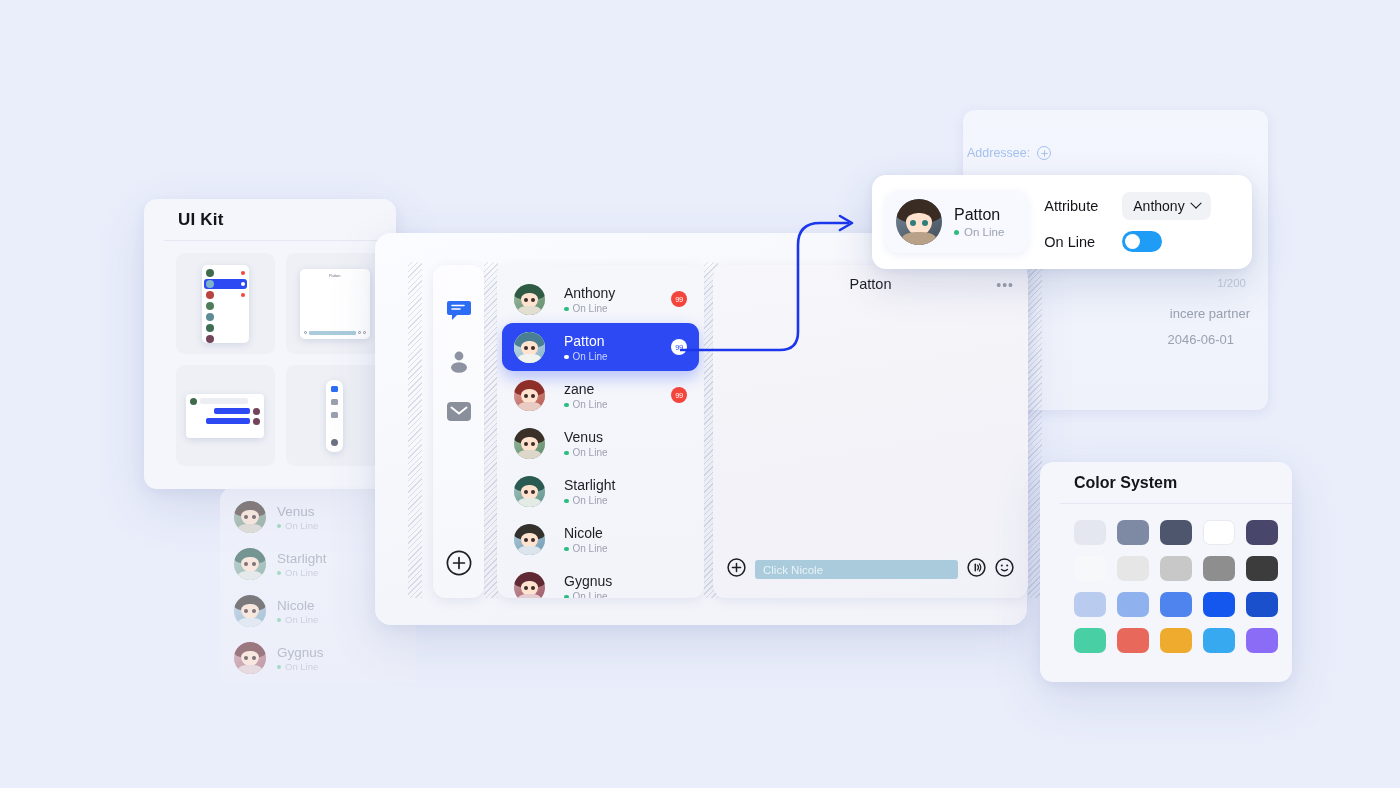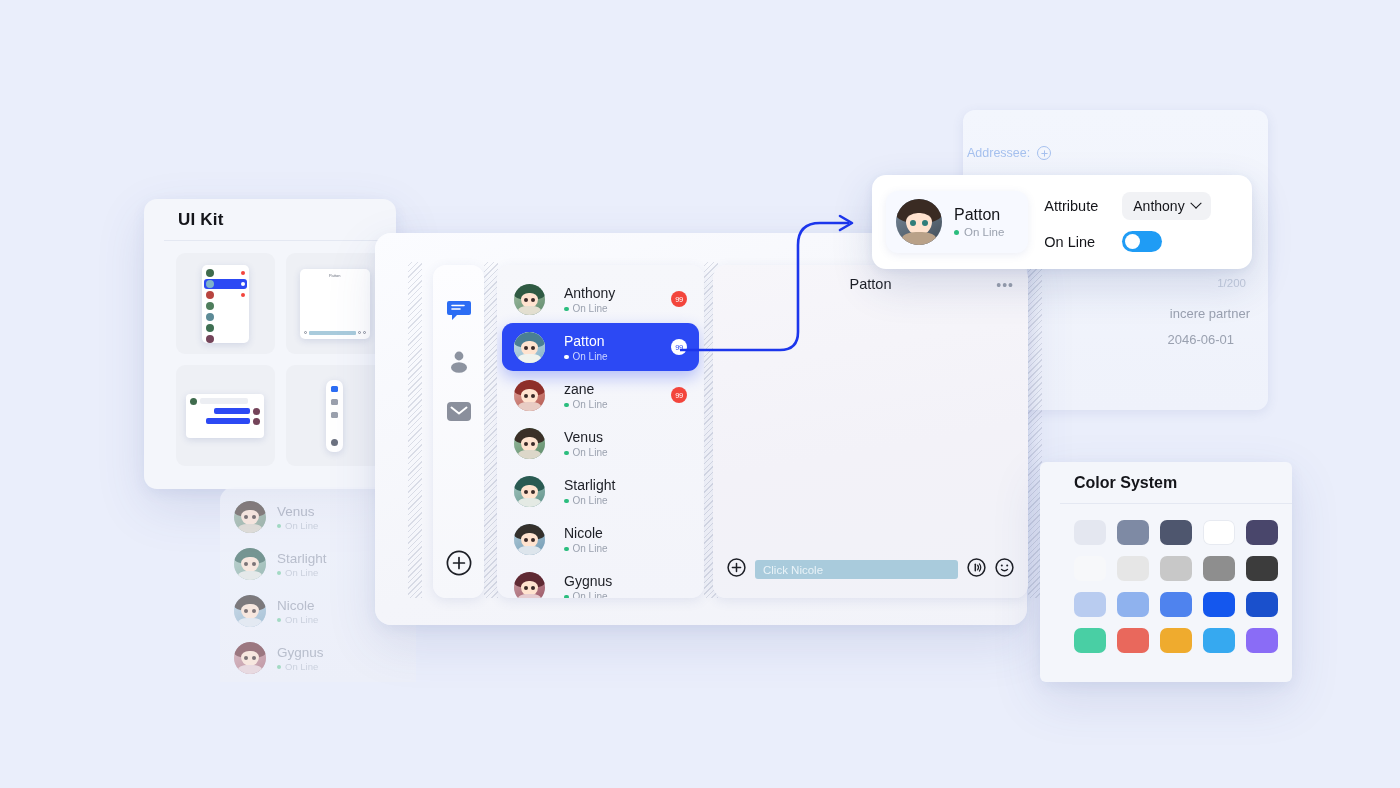--- a/index.html
+++ b/index.html
@@ -166,21 +166,21 @@
   .flabel{ font-size:14.5px; color:#14151a; width:64px; }
   .select{ background:#f1f2f5; border-radius:8px; padding:6px 11px; font-size:14px; color:#14151a;
            display:flex; align-items:center; gap:7px; }
   .chev{ width:8px;height:8px;border-right:1.6px solid #14151a;border-bottom:1.6px solid #14151a;
          transform:rotate(45deg) translate(-2px,-2px); }
   .toggle{ width:40px;height:21px;border-radius:11px;background:#1f9cf5; position:relative; }
   .toggle .knob{ position:absolute; left:3px; top:3px; width:15px;height:15px;border-radius:50%; background:#fff; }
 
   
   #colors{ position:absolute; left:1040px; top:462px; width:252px; height:220px;
-           background:#f4f6fb; border-radius:6px; overflow:hidden; }
+           background:#f4f6fb; border-radius:13px; overflow:hidden; }
   #colors .hdr{ height:42px; display:flex; align-items:center; padding:0 14px;
                 border-bottom:1px solid #e4e8f2; }
   #colors .hdr h2{ font-size:16px; font-weight:600; color:#14151a; }
   #colors .grid{ display:grid; grid-template-columns:repeat(5,1fr); gap:11px; padding:16px 14px; }
   .sw{ height:25px; border-radius:7px; }
 
   
   #arrow{ position:absolute; left:680px; top:200px; width:220px; height:170px; pointer-events:none; }
 </style>
 </head>

